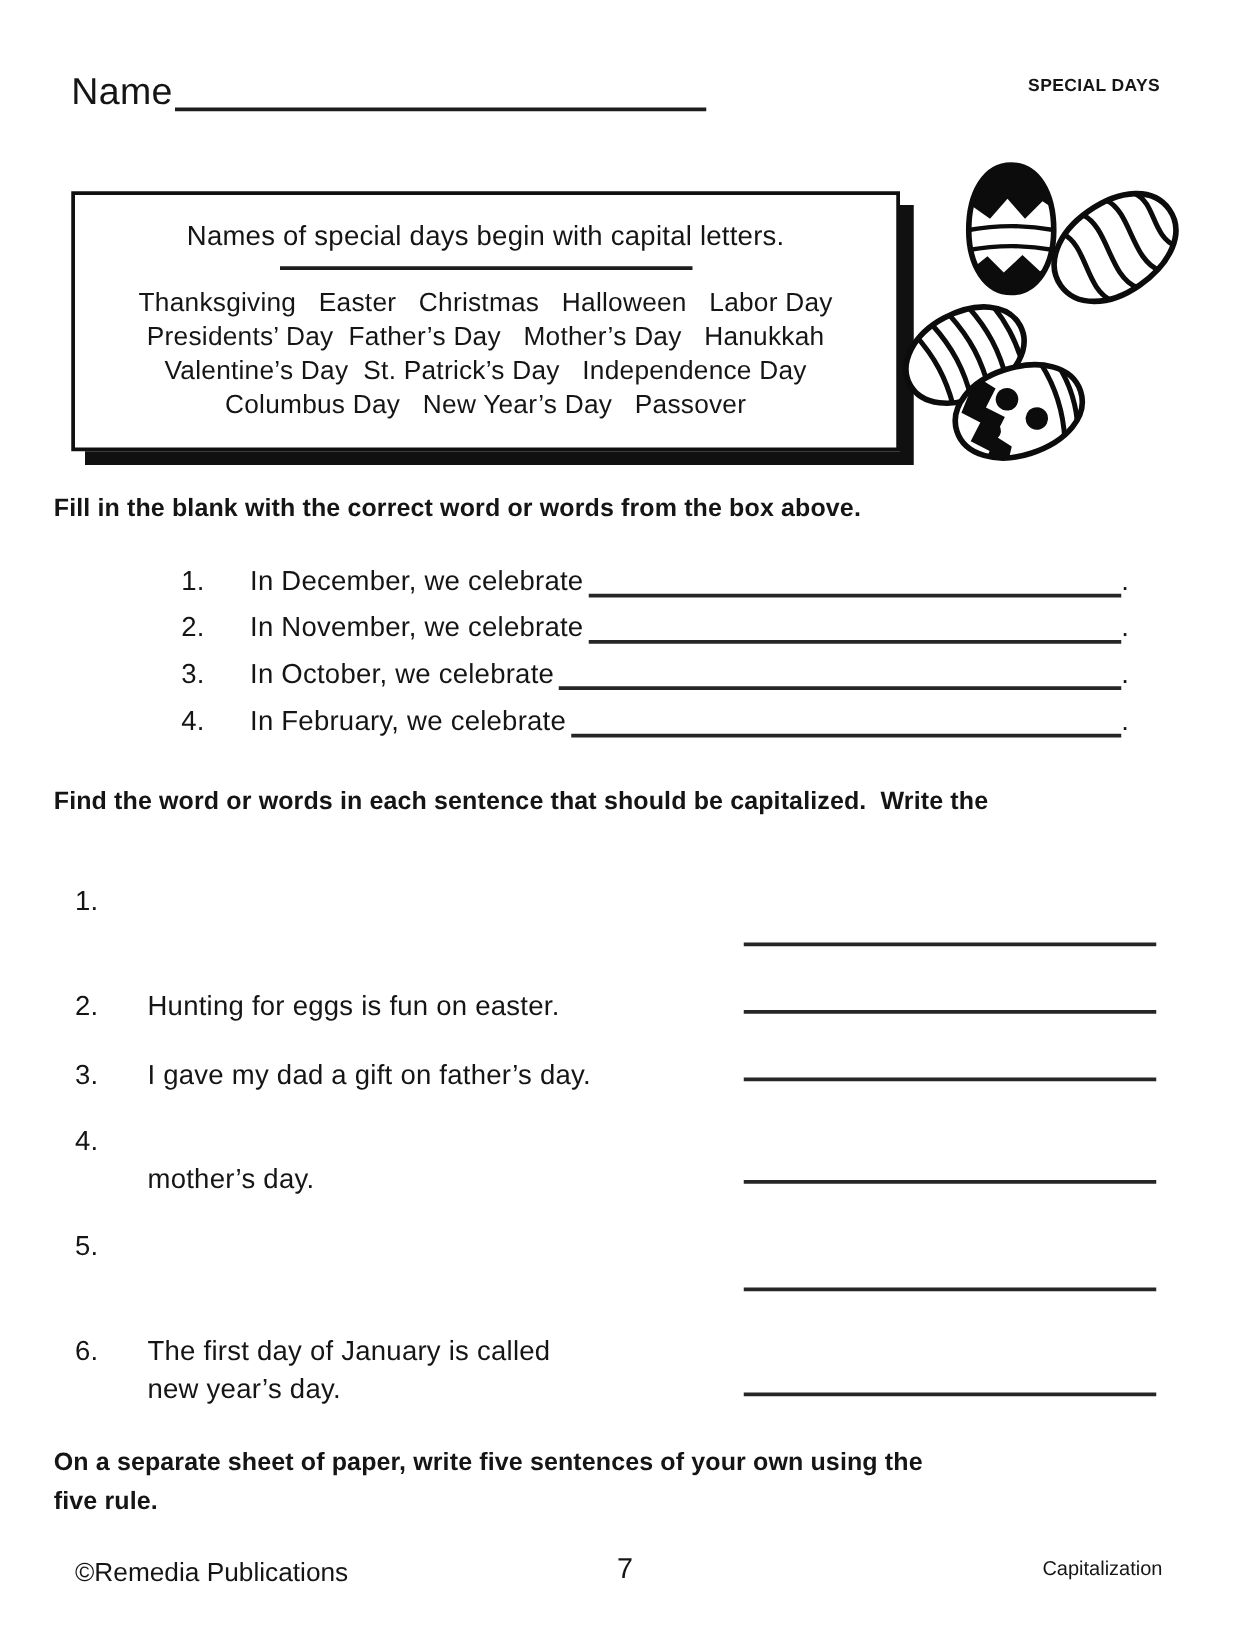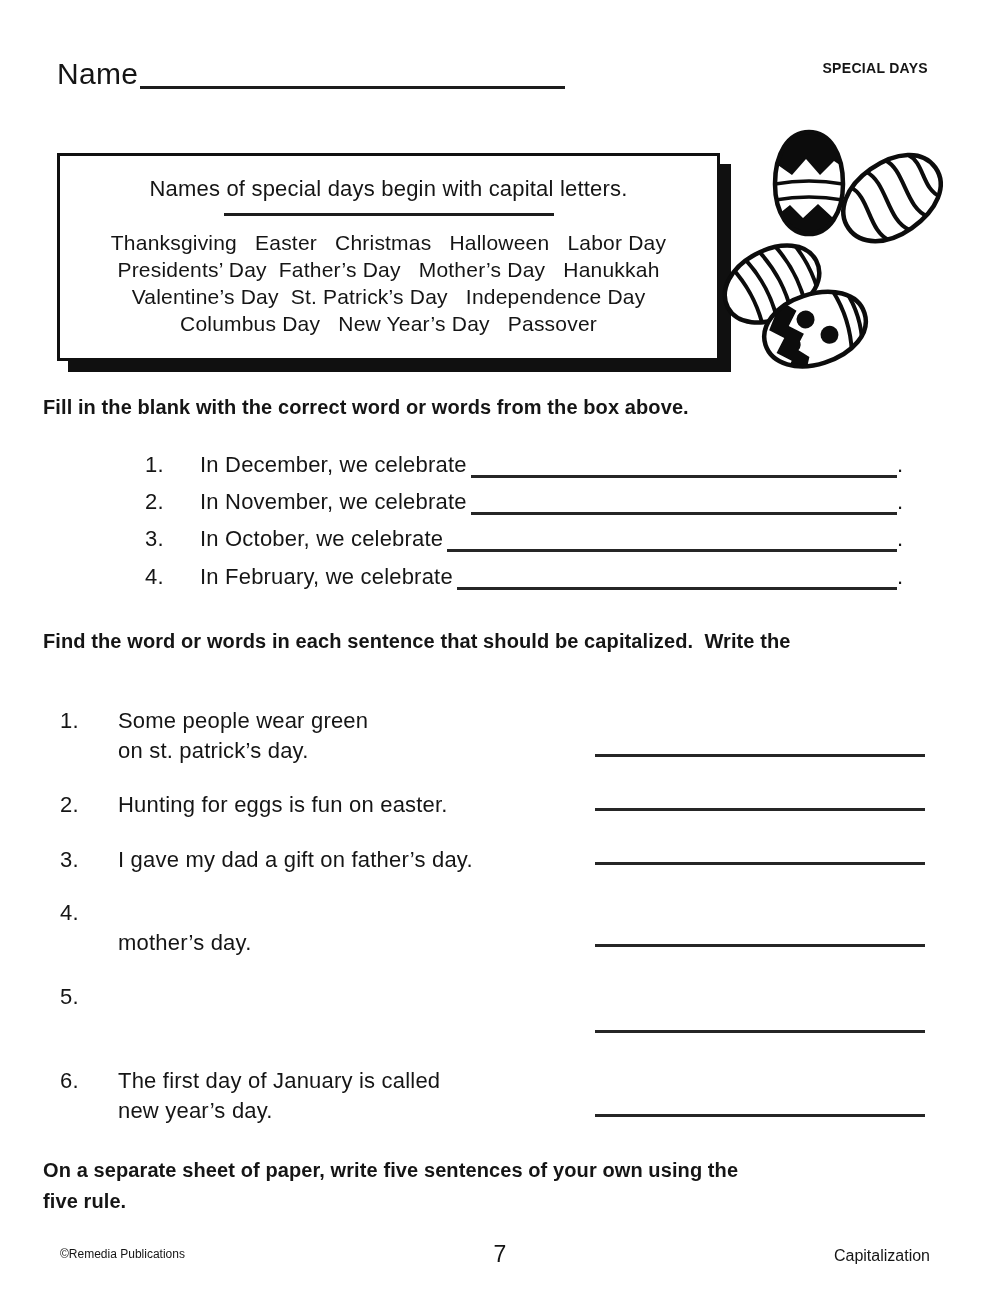--- a/index.html
+++ b/index.html
@@ -36,21 +36,21 @@
   .s1-num { width:55px; }
   .s1-blank { flex:1; height:25px; border-bottom:3px solid #262626; margin-left:4px; }
   .s1-period { width:8px; }
 
   
   .s2-item { position:absolute; left:60px; display:flex; font-size:22px; line-height:30px; letter-spacing:.2px; }
   .s2-num { width:58px; }
   .s2-blank { position:absolute; left:595px; width:330px; border-top:3px solid #262626; }
 
   
-  .footer-left  { position:absolute; left:60px;  top:1247px; font-size:12px; }
+  .footer-left  { position:absolute; left:60px;  top:1247px; font-size:21px; }
   .footer-page  { position:absolute; left:0; right:0; top:1241px; text-align:center; font-size:23px; }
   .footer-right { position:absolute; right:70px; top:1247px; font-size:16px; }
 
   svg .ln { fill:none; stroke:#0c0c0c; }
 </style>
 </head>
 <body>
 
 <div class="page">
 
@@ -166,21 +166,20 @@
     <span class="pre">In February, we celebrate</span>
     <span class="s1-blank"></span>
     <span class="s1-period">.</span>
   </div>
 
   <div class="heading pre" style="top:626px;text-align:center;"><span>Find the word or words in each sentence that should be capitalized.  Write the</span><br>
     </div>
 
   <div class="s2-item" style="top:706px;">
     <span class="s2-num">1.</span>
-    <span><span>Some people wear green</span><br><span>on st. patrick’s day.</span></span>
   </div>
   <div class="s2-blank" style="top:754px;"></div>
 
   <div class="s2-item" style="top:790px;">
     <span class="s2-num">2.</span>
     <span><span>Hunting for eggs is fun on easter.</span></span>
   </div>
   <div class="s2-blank" style="top:808px;"></div>
 
   <div class="s2-item" style="top:845px;">

